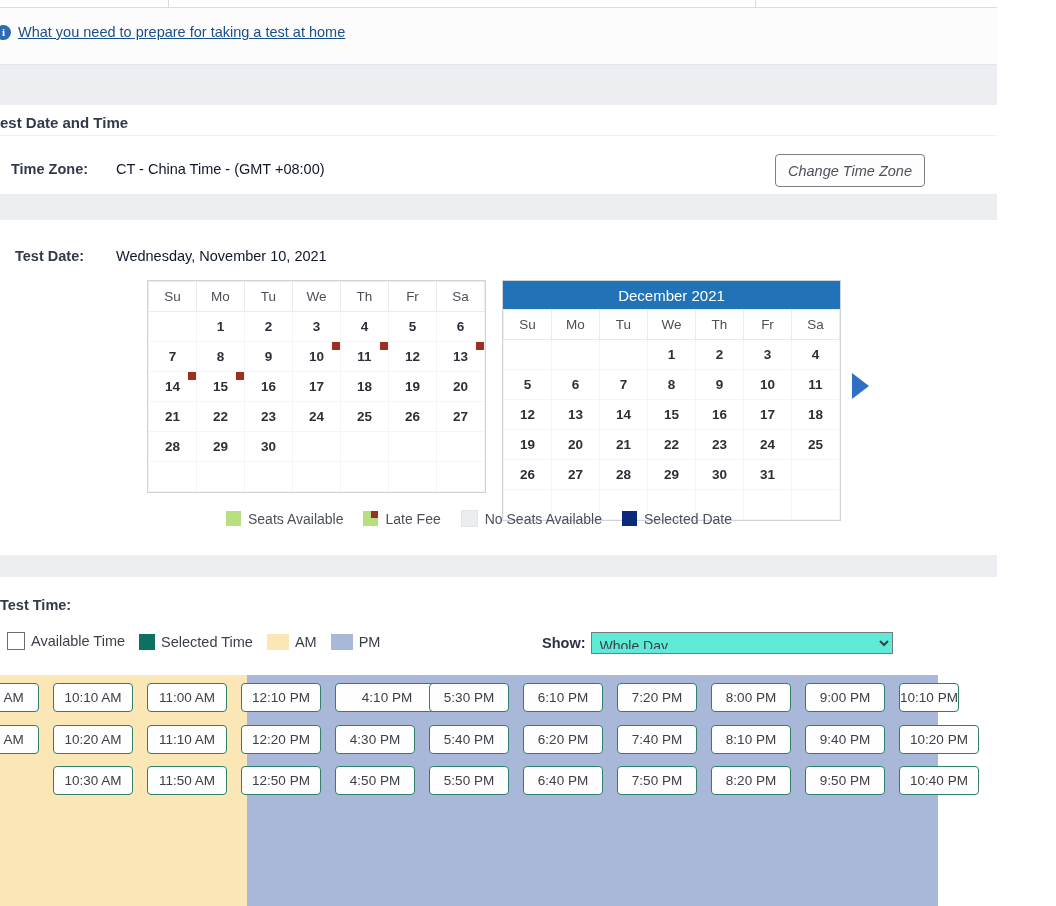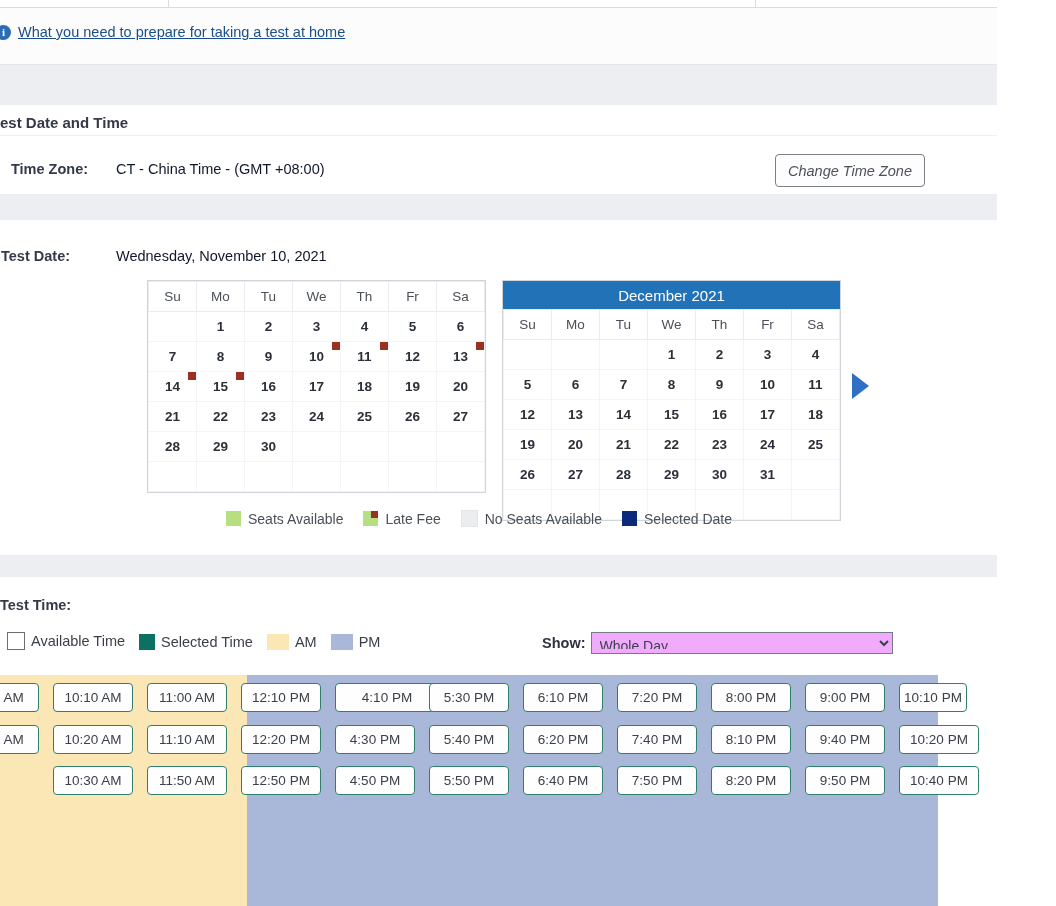--- a/index.html
+++ b/index.html
@@ -256,21 +256,21 @@
     position: absolute;
     display: flex; align-items: center; gap: 5px;
   }
   .show-label { font-weight: bold; font-size: 14.5px; color: #2d3142; margin-left: 11px; }
   .show-select {
     width: 302px; height: 22px;
     font-family: "Liberation Sans", sans-serif;
     font-size: 14px;
     color: #3a3f48;
     border: 1px solid #767b83;
-    background: #f0abfc;
+    background: #5eead4;
     padding: 4px 4px;
     box-sizing: border-box;
   }
 
   
   .slots-area {
     position: absolute;
     left: -59px;
     width: 1056px;
     overflow: hidden;
@@ -330,21 +330,21 @@
     <div class="field-label" style="left:70px; top:56px;">Time Zone:</div>
     <div class="field-value" style="left:175px; top:56px;">CT - China Time - (GMT +08:00)</div>
   </div>
   <div class="tz-btn">
     <span>Change Time Zone</span>
   </div>
 
   <div class="gutter" style="top:194px; height:26px;"></div>
 
   <div class="section" style="top:220px; height:335px;">
-    <div class="field-label" style="left:60px; top:28px;">Test Date:</div>
+    <div class="field-label" style="left:74px; top:28px;">Test Date:</div>
     <div class="field-value" style="left:175px; top:28px;">Wednesday, November 10, 2021</div>
 
     <div class="cal" id="cal-0" style="left:206px; top:60px;">
         <table class="cal-grid">
           <thead>
             <tr>
               <th>Su</th>
               <th>Mo</th>
               <th>Tu</th>
               <th>We</th>
@@ -560,20 +560,20 @@
         <div class="slot" style="left: 582px; top: 91px; width: 80px;">6:40 PM</div>
         <div class="slot" style="left: 676px; top: 8px; width: 80px;">7:20 PM</div>
         <div class="slot" style="left: 676px; top: 49.5px; width: 80px;">7:40 PM</div>
         <div class="slot" style="left: 676px; top: 91px; width: 80px;">7:50 PM</div>
         <div class="slot" style="left: 770px; top: 8px; width: 80px;">8:00 PM</div>
         <div class="slot" style="left: 770px; top: 49.5px; width: 80px;">8:10 PM</div>
         <div class="slot" style="left: 770px; top: 91px; width: 80px;">8:20 PM</div>
         <div class="slot" style="left: 864px; top: 8px; width: 80px;">9:00 PM</div>
         <div class="slot" style="left: 864px; top: 49.5px; width: 80px;">9:40 PM</div>
         <div class="slot" style="left: 864px; top: 91px; width: 80px;">9:50 PM</div>
-        <div class="slot" style="left: 958px; top: 8px; width: 68px;">10:10 PM</div>
+        <div class="slot" style="left: 958px; top: 8px; width: 60px;">10:10 PM</div>
         <div class="slot" style="left: 958px; top: 49.5px; width: 80px;">10:20 PM</div>
         <div class="slot" style="left: 958px; top: 91px; width: 80px;">10:40 PM</div>
       </div>
   </div>
 
   <div class="white-mask" style="left:997px; top:0; width:59px; height:906px;"></div>
 </div>
 
 </body></html>

